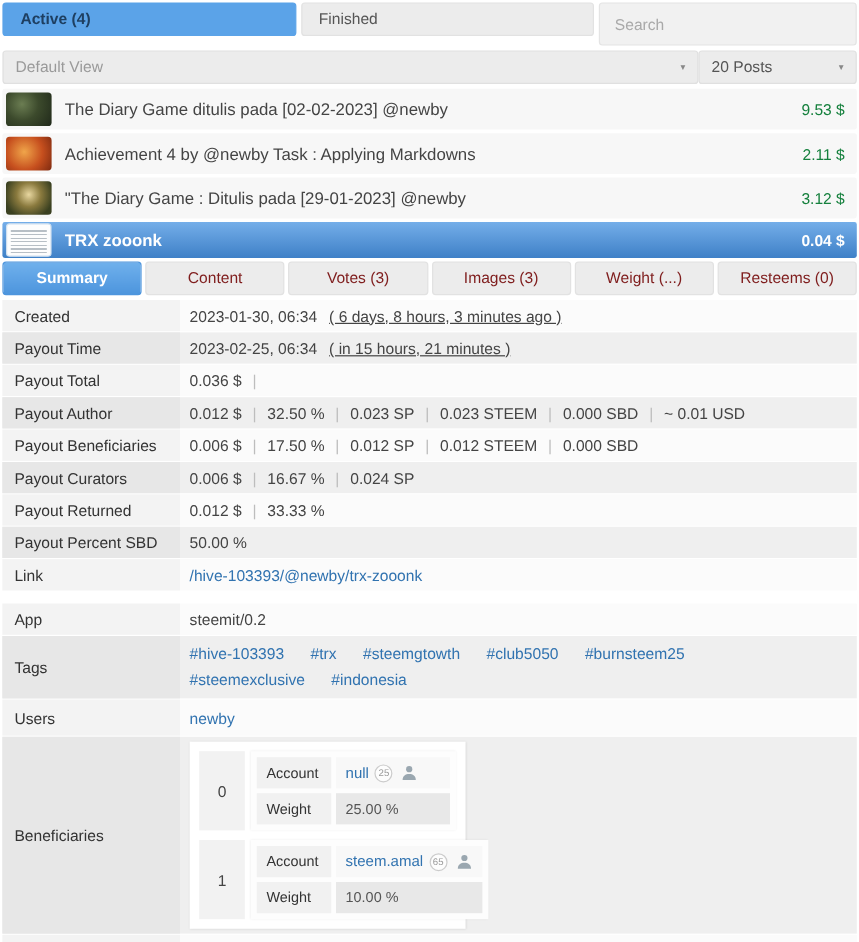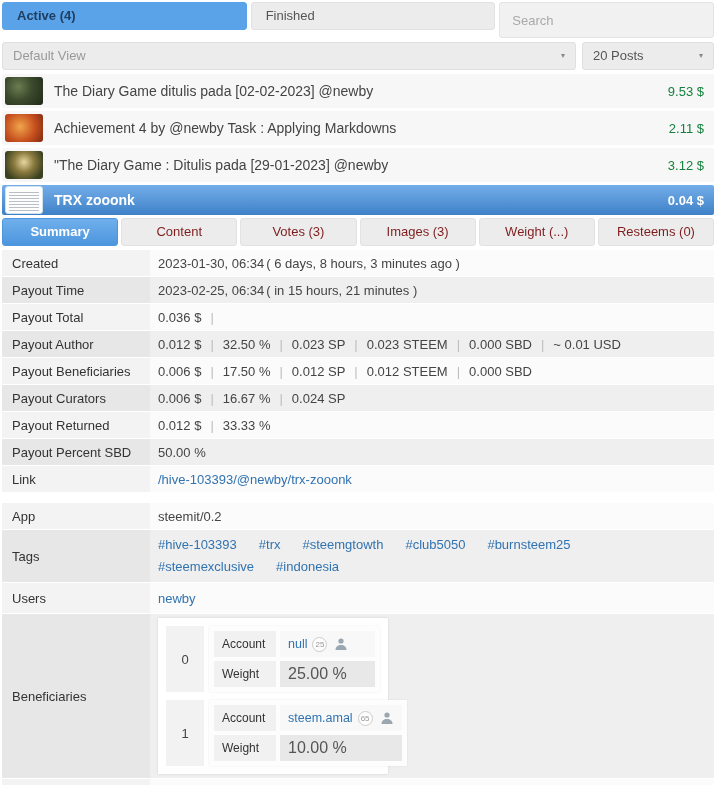--- a/index.html
+++ b/index.html
@@ -11,21 +11,21 @@
   .topbar { display:flex; gap:4px; margin-bottom:4px; }
   .top-btn { flex:1; height:28px; line-height:26px; padding:0 14px; background:#ececec;
     border:1px solid #e2e2e2; border-radius:3px; color:#555; cursor:pointer; }
   .top-btn.active { background:#5ba3e8; border-color:#5ba3e8; color:#1e3f61; font-weight:700; }
   .search-box { flex:1; }
   .search-box input { width:100%; height:36px; padding:0 12px; background:#f1f1f1;
     border:1px solid #e4e4e4; border-radius:3px; font:inherit; color:#555; }
   .search-box input::placeholder { color:#a9a9a9; }
 
   
-  .filterbar { display:flex; gap:6px; margin-bottom:4px; }
+  .filterbar { display:flex; margin-bottom:4px; }
   .sel { height:28px; line-height:26px; background:#ececec; border:1px solid #e0e0e0;
     border-radius:3px; padding:0 10px; display:flex; align-items:center;
     justify-content:space-between; cursor:pointer; }
   .sel.view { flex:1; color:#9a9a9a; }
   .sel.count { width:132px; color:#555; }
   .caret { font-size:8px; color:#888; margin-left:8px; }
 
   
   .post-row { display:flex; align-items:center; height:34px; background:#f7f7f7;
     border-radius:2px; margin-bottom:3px; cursor:pointer; }
@@ -49,38 +49,38 @@
     color:#fff; font-weight:700; }
 
   
   .drow { display:flex; align-items:stretch; margin-bottom:1px; min-height:26px; }
   .drow .lbl { width:148px; flex:none; display:flex; align-items:center; padding:4px 10px;
     color:#333; }
   .drow .val { flex:1; display:flex; align-items:center; flex-wrap:wrap; padding:4px 8px; color:#444; }
   .drow.odd  { background:#fbfbfb; } .drow.odd  .lbl { background:#f3f3f3; }
   .drow.even { background:#efefef; } .drow.even .lbl { background:#e7e7e7; }
   .sep { color:#bdbdbd; margin:0 9px; }
-  .note { margin-left:2px; }
+  .note { margin-left:10px;text-decoration:underline; }
   a, .lnk { color:#3173b0; text-decoration:none; cursor:pointer; }
   .tagval a { margin-right:22px; line-height:22px; }
   .gap { height:10px; }
 
   
   .ben-card { background:#fff; padding:8px; width:230px; box-shadow:0 0 2px rgba(0,0,0,.12); }
   .ben-entry { display:flex; margin-bottom:8px; }
   .ben-entry:last-child { margin-bottom:0; }
   .ben-index { width:38px; flex:none; background:#f2f2f2; display:flex; align-items:center;
     justify-content:center; color:#444; margin-right:5px; }
   .ben-sub { flex:1; background:#fdfdfd; padding:5px; box-shadow:0 0 2px rgba(0,0,0,.08); }
   .mini { display:flex; margin-bottom:4px; } .mini:last-child { margin-bottom:0; }
   .mini .mlbl { width:62px; flex:none; background:#f1f1f1; color:#333; font-size:12px;
     display:flex; align-items:center; padding:0 8px; height:26px; margin-right:4px; }
   .mini .mval { flex:1; height:26px; display:flex; align-items:center; padding:0 8px; }
   .mini .mval.acct { background:#f8f8f8; font-size:12.5px; }
-  .mini .mval.wght { background:#e8e8e8; font-size:16px; color:#555; }
+  .mini .mval.wght { background:#e8e8e8; font-size:12px; color:#555; }
   .rep { display:inline-flex; align-items:center; justify-content:center; width:15px; height:15px;
     border:1px solid #ccc; border-radius:50%; background:#fdfdfd; color:#999; font-size:8px;
     margin-left:5px; }
   .usr-ic { margin-left:7px; display:inline-flex; }
 </style>
 </head>
 <body>
 
 <div class="page">
 

